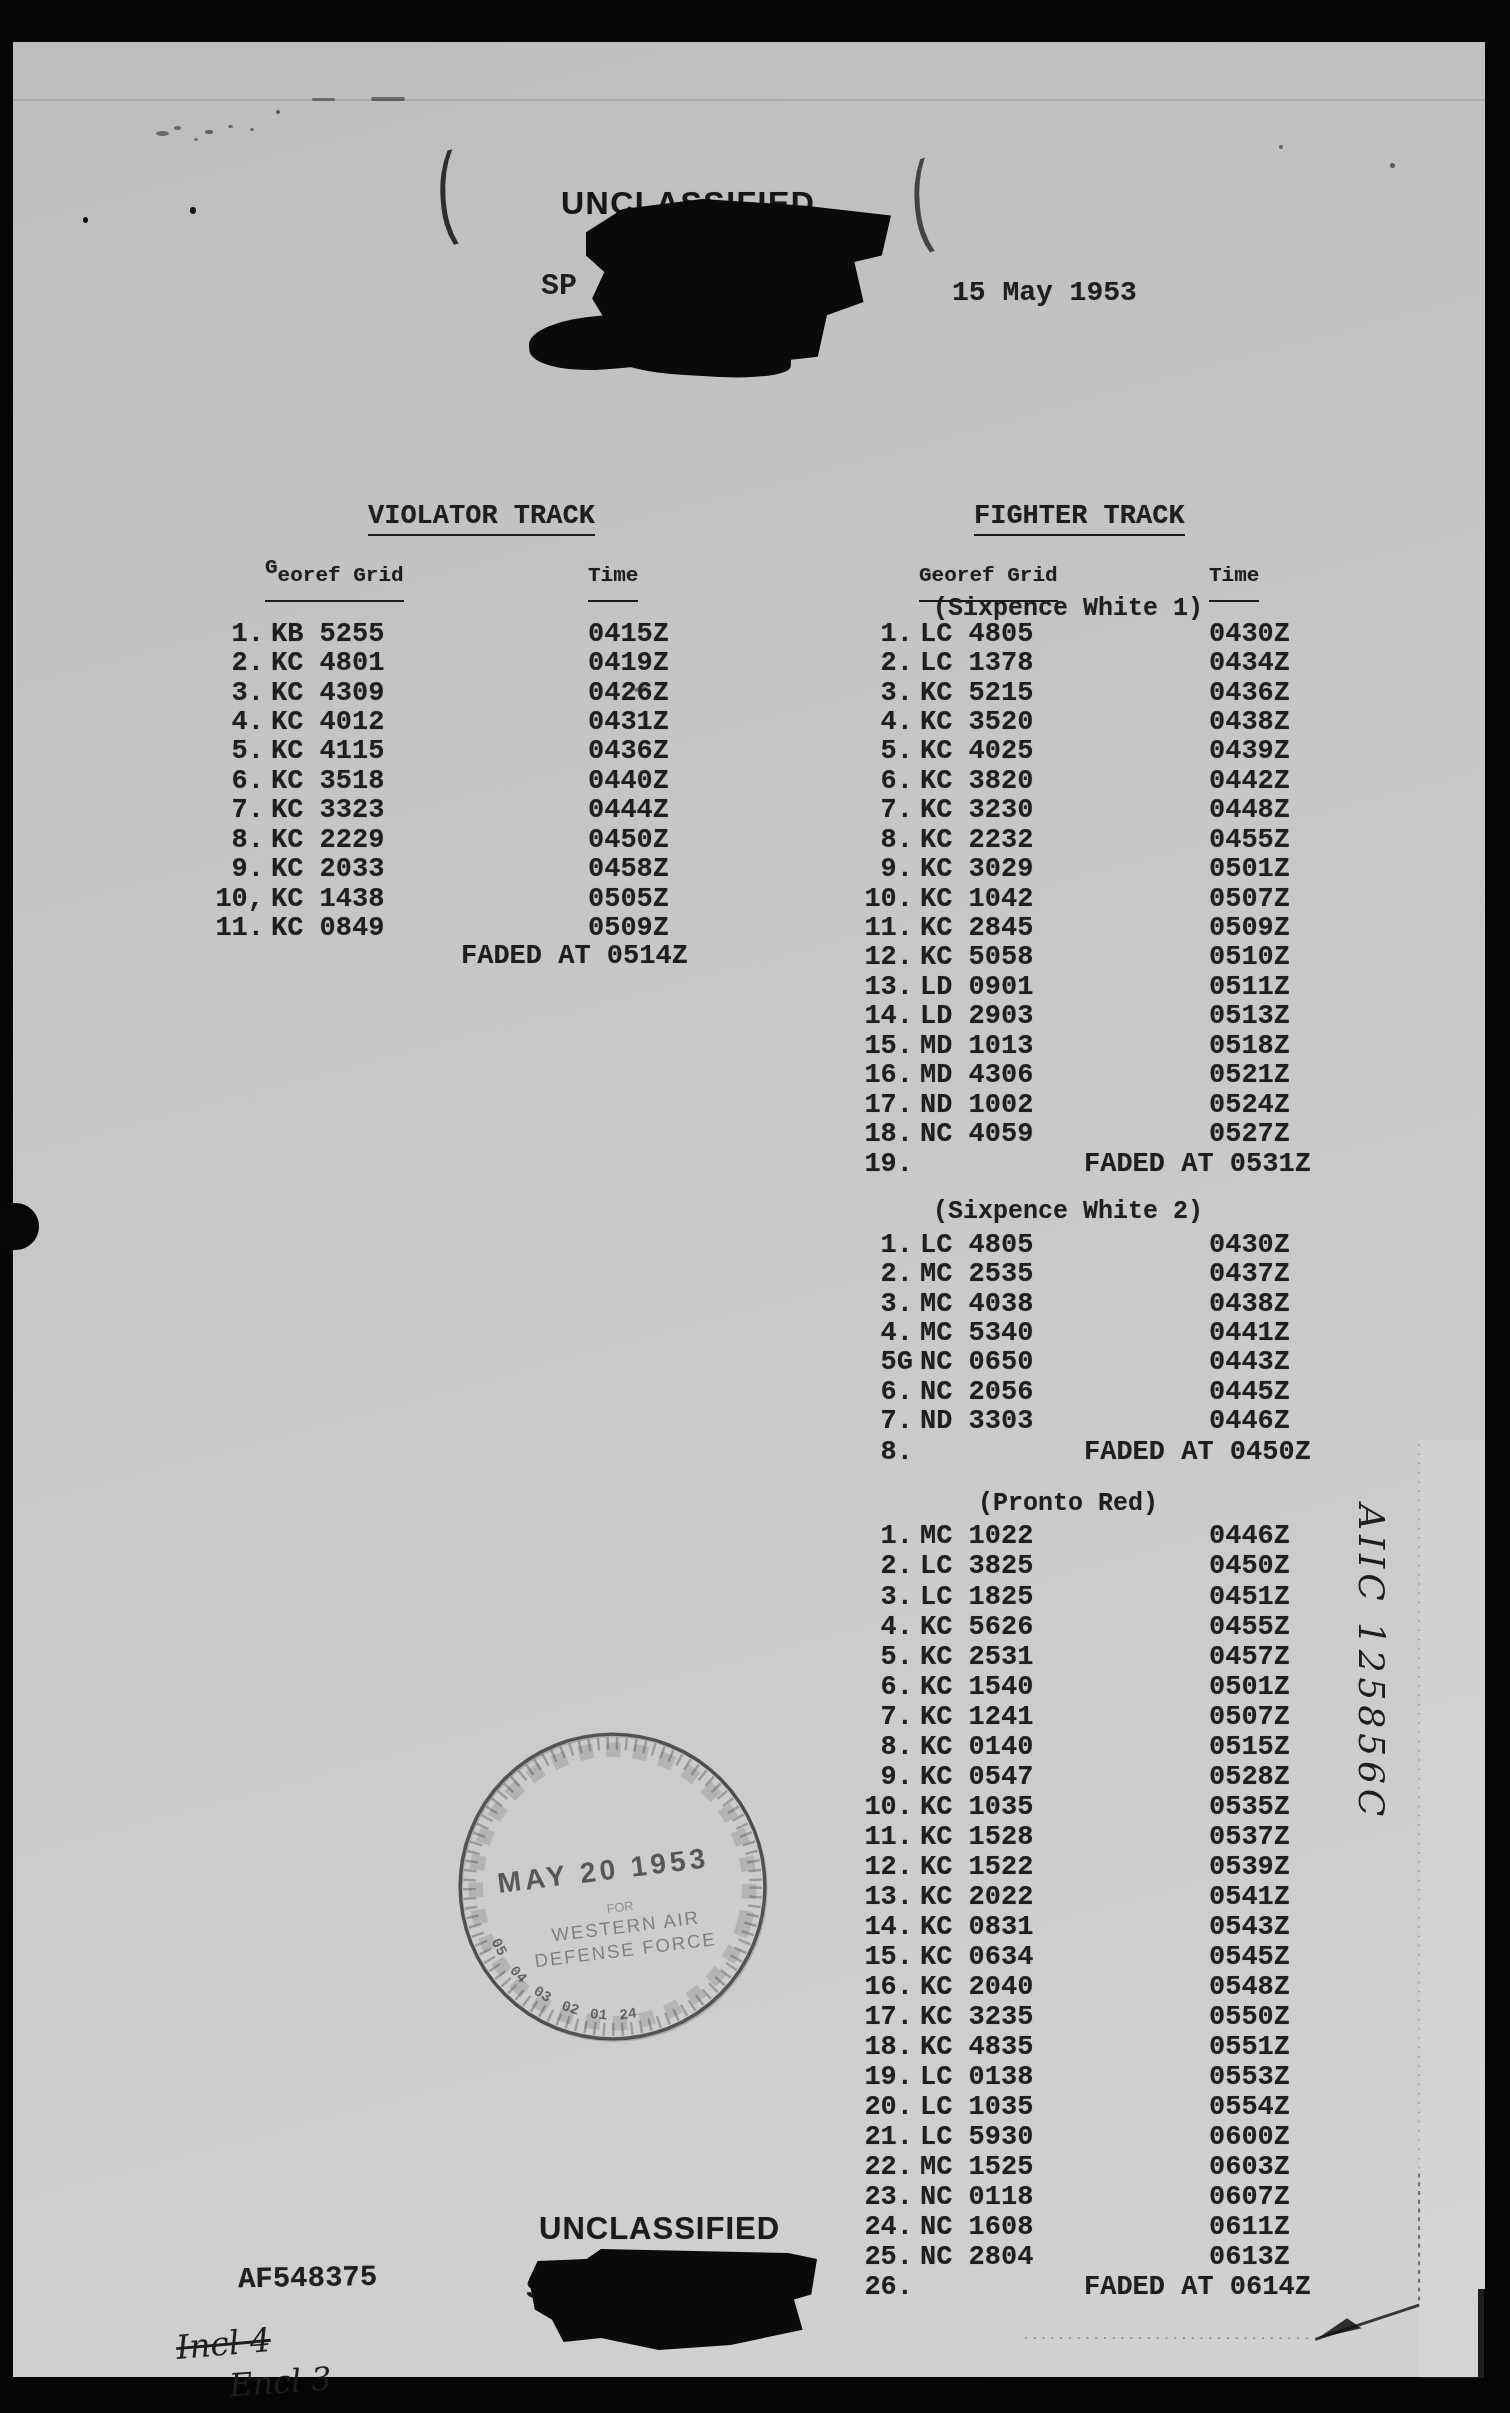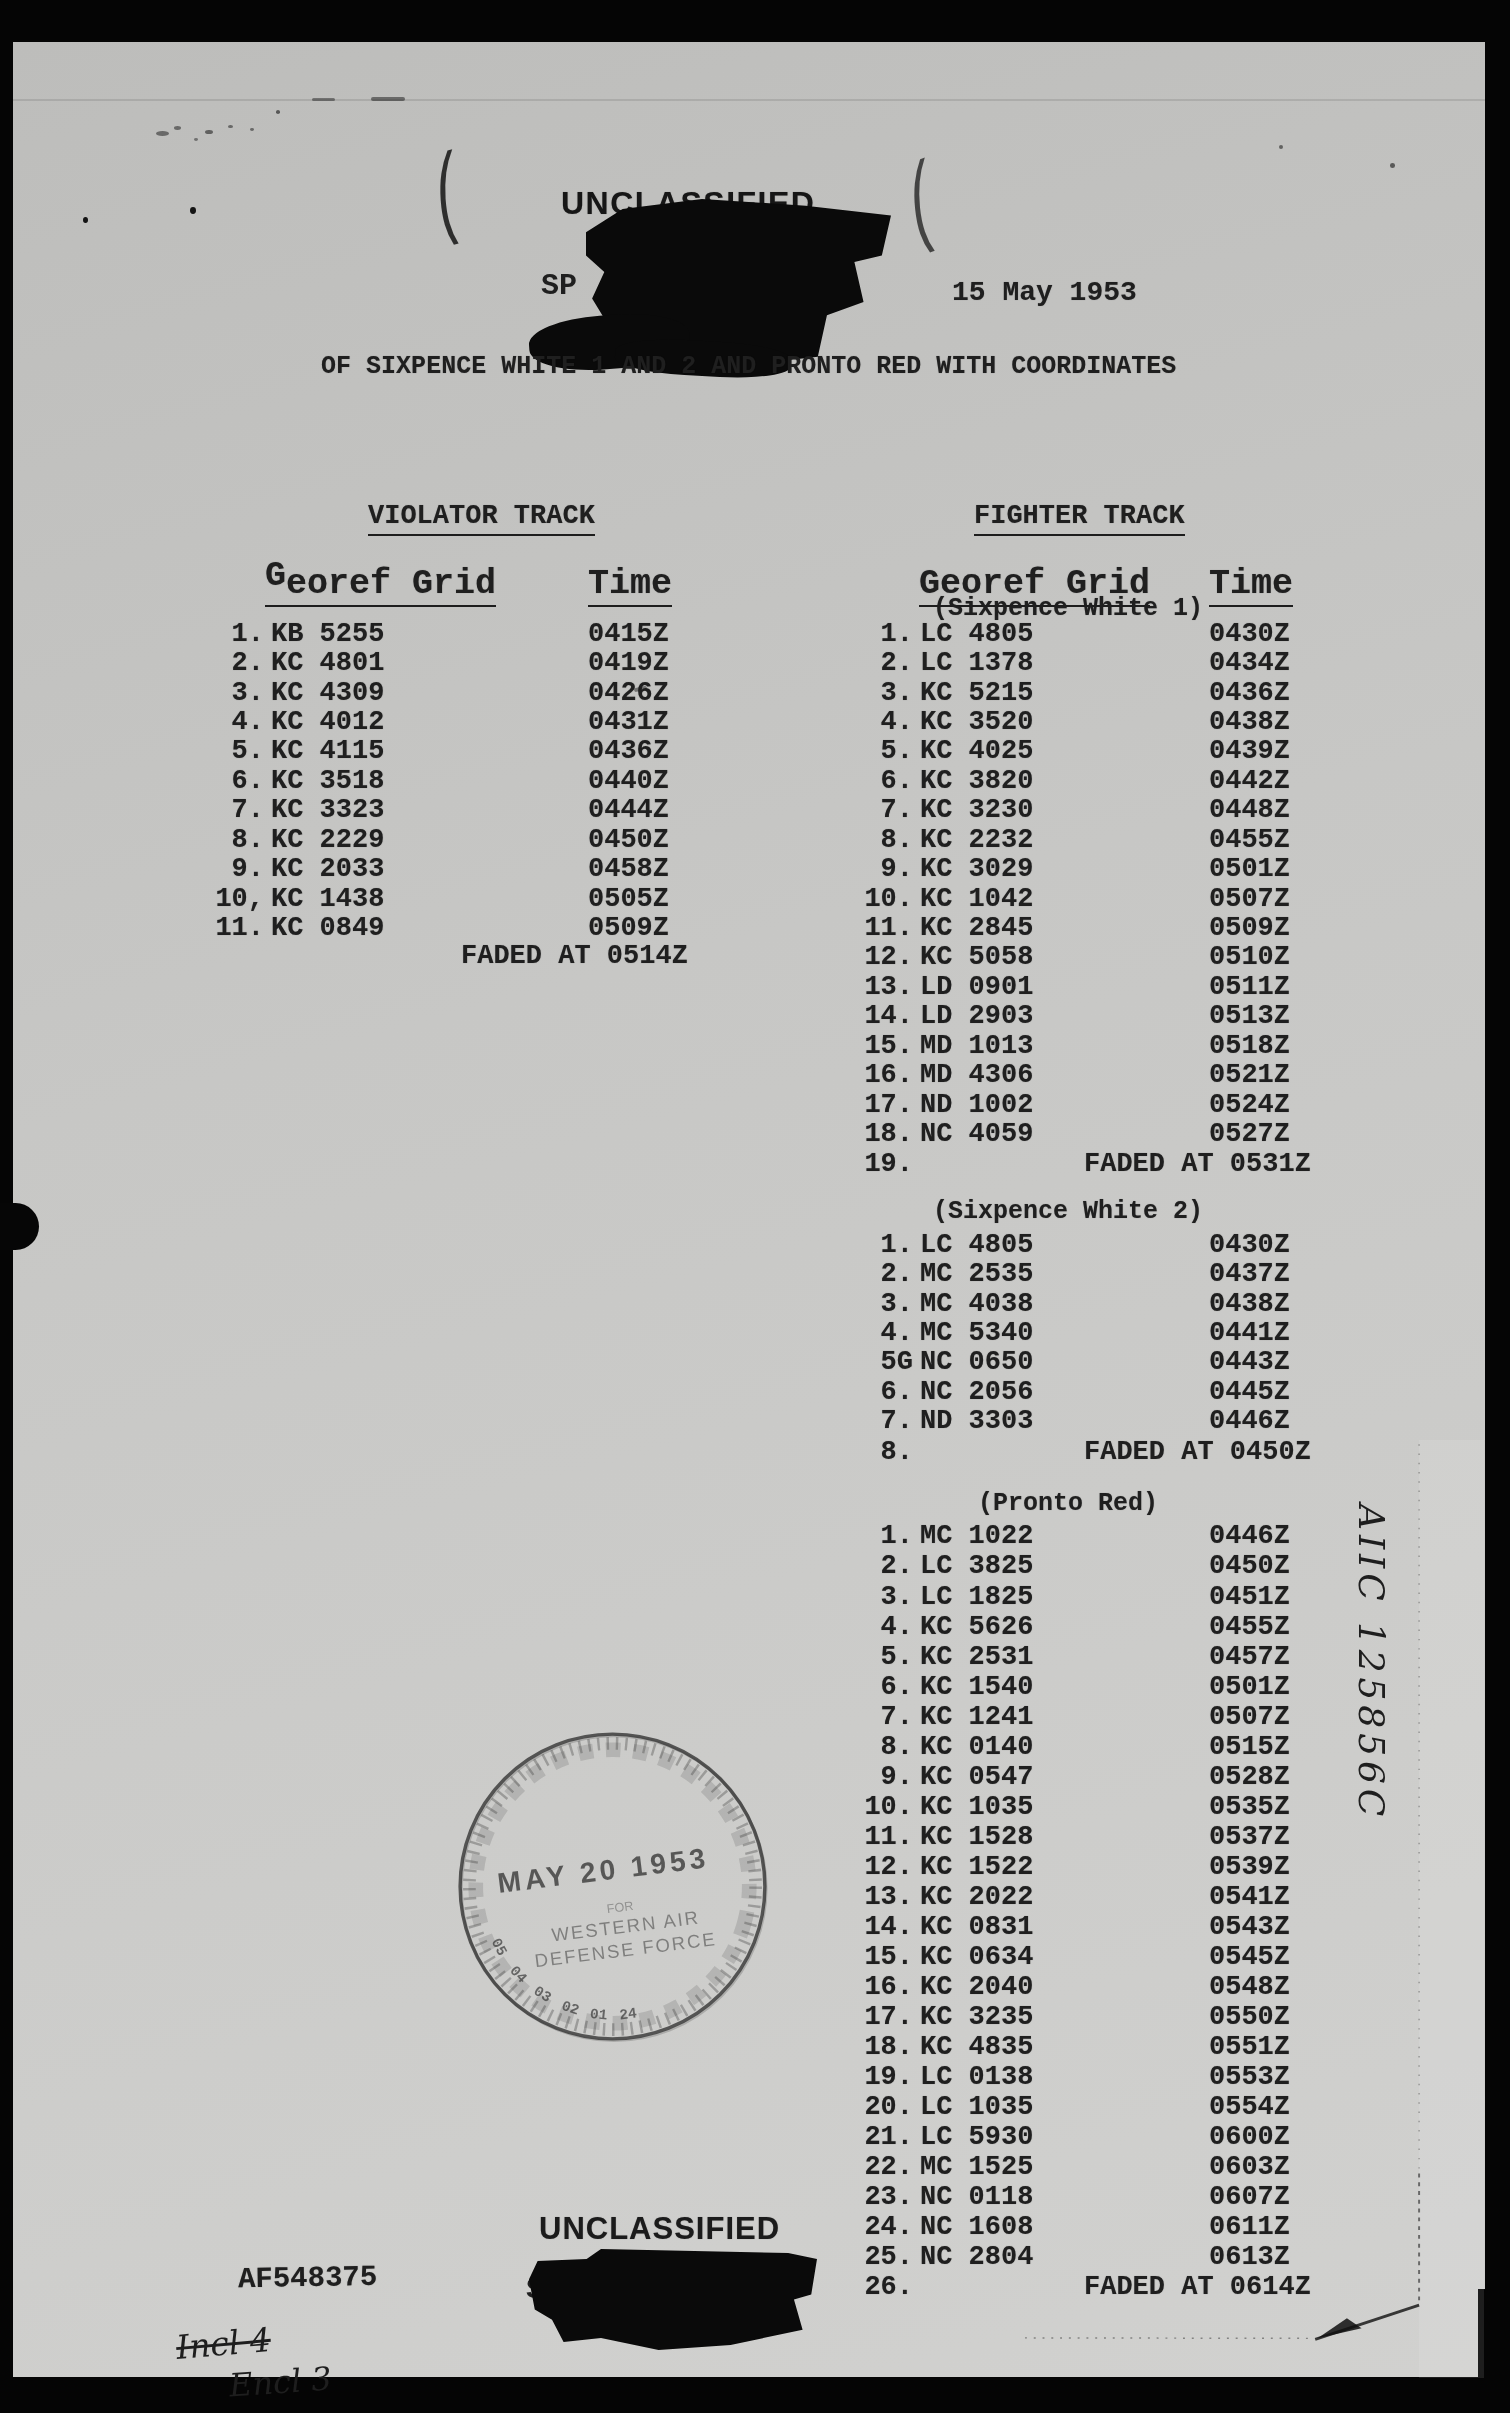--- a/index.html
+++ b/index.html
@@ -21,21 +21,21 @@
          text-shadow:0 0 1px rgba(25,25,25,.35);}
   .t-class-top{left:561px;top:185px;font-family:"Liberation Sans","DejaVu Sans",sans-serif;
                font-size:32px;letter-spacing:1.5px;color:#161616;}
   .t-date{left:952px;top:277px;font-size:28px;}
   #title-block{position:absolute;left:12.7px;top:350px;width:1472px;text-align:center;}
   #title-block div{position:relative;font-weight:bold;color:#1f1f1f;font-size:25px;
                    line-height:33px;white-space:pre;text-shadow:0 0 1px rgba(25,25,25,.35);}
   .t-track-head{font-size:27px;border-bottom:2.9px solid #1d1d1d;padding-bottom:2.9px;}
   #violator-head{left:368px;top:501px;}
   #fighter-head{left:974px;top:501px;}
-  .t-colhead{font-size:35px;border-bottom:2.4px solid #1d1d1d;padding-bottom:1px;}
+  .t-colhead{font-size:21px;border-bottom:2.4px solid #1d1d1d;padding-bottom:13px;}
   #v-colgrid{left:265px;top:564px;}
   #v-coltime{left:588px;top:564px;}
   #f-colgrid{left:919px;top:564px;}
   #f-coltime{left:1209px;top:564px;}
   .supg{position:relative;top:-7.8px;}
   .sec-label{position:absolute;left:873px;width:390px;text-align:center;font-weight:bold;
              font-size:25px;color:#1f1f1f;white-space:pre;text-shadow:0 0 1px rgba(25,25,25,.35);}
   
   .rows{position:absolute;top:0;width:537px;height:0;overflow:visible;}
   .rows.left{left:210px;}
@@ -115,21 +115,20 @@
   <div class="paren" id="paren-2">(</div>
 
   <div class="typed t-class-top">UNCLASSIFIED</div>
   <span class="peek" id="peek-top">SP</span>
   <div class="redact" id="redact-top"></div>
   <div class="redact" id="redact-top-lobe"></div>
   <div class="redact" id="redact-top-tail"></div>
   <div class="typed t-date">15 May 1953</div>
 
   <div id="title-block">
-    <div>OF SIXPENCE WHITE 1 AND 2 AND PRONTO RED WITH COORDINATES</div>
   </div>
 
   <div class="typed t-track-head" id="violator-head">VIOLATOR TRACK</div>
   <div class="typed t-track-head" id="fighter-head">FIGHTER TRACK</div>
 
   <div class="typed t-colhead" id="v-colgrid"><span class="supg">G</span><span>eoref Grid</span></div>
   <div class="typed t-colhead" id="v-coltime">Time</div>
   <div class="typed t-colhead" id="f-colgrid">Georef Grid</div>
   <div class="typed t-colhead" id="f-coltime">Time</div>
 

